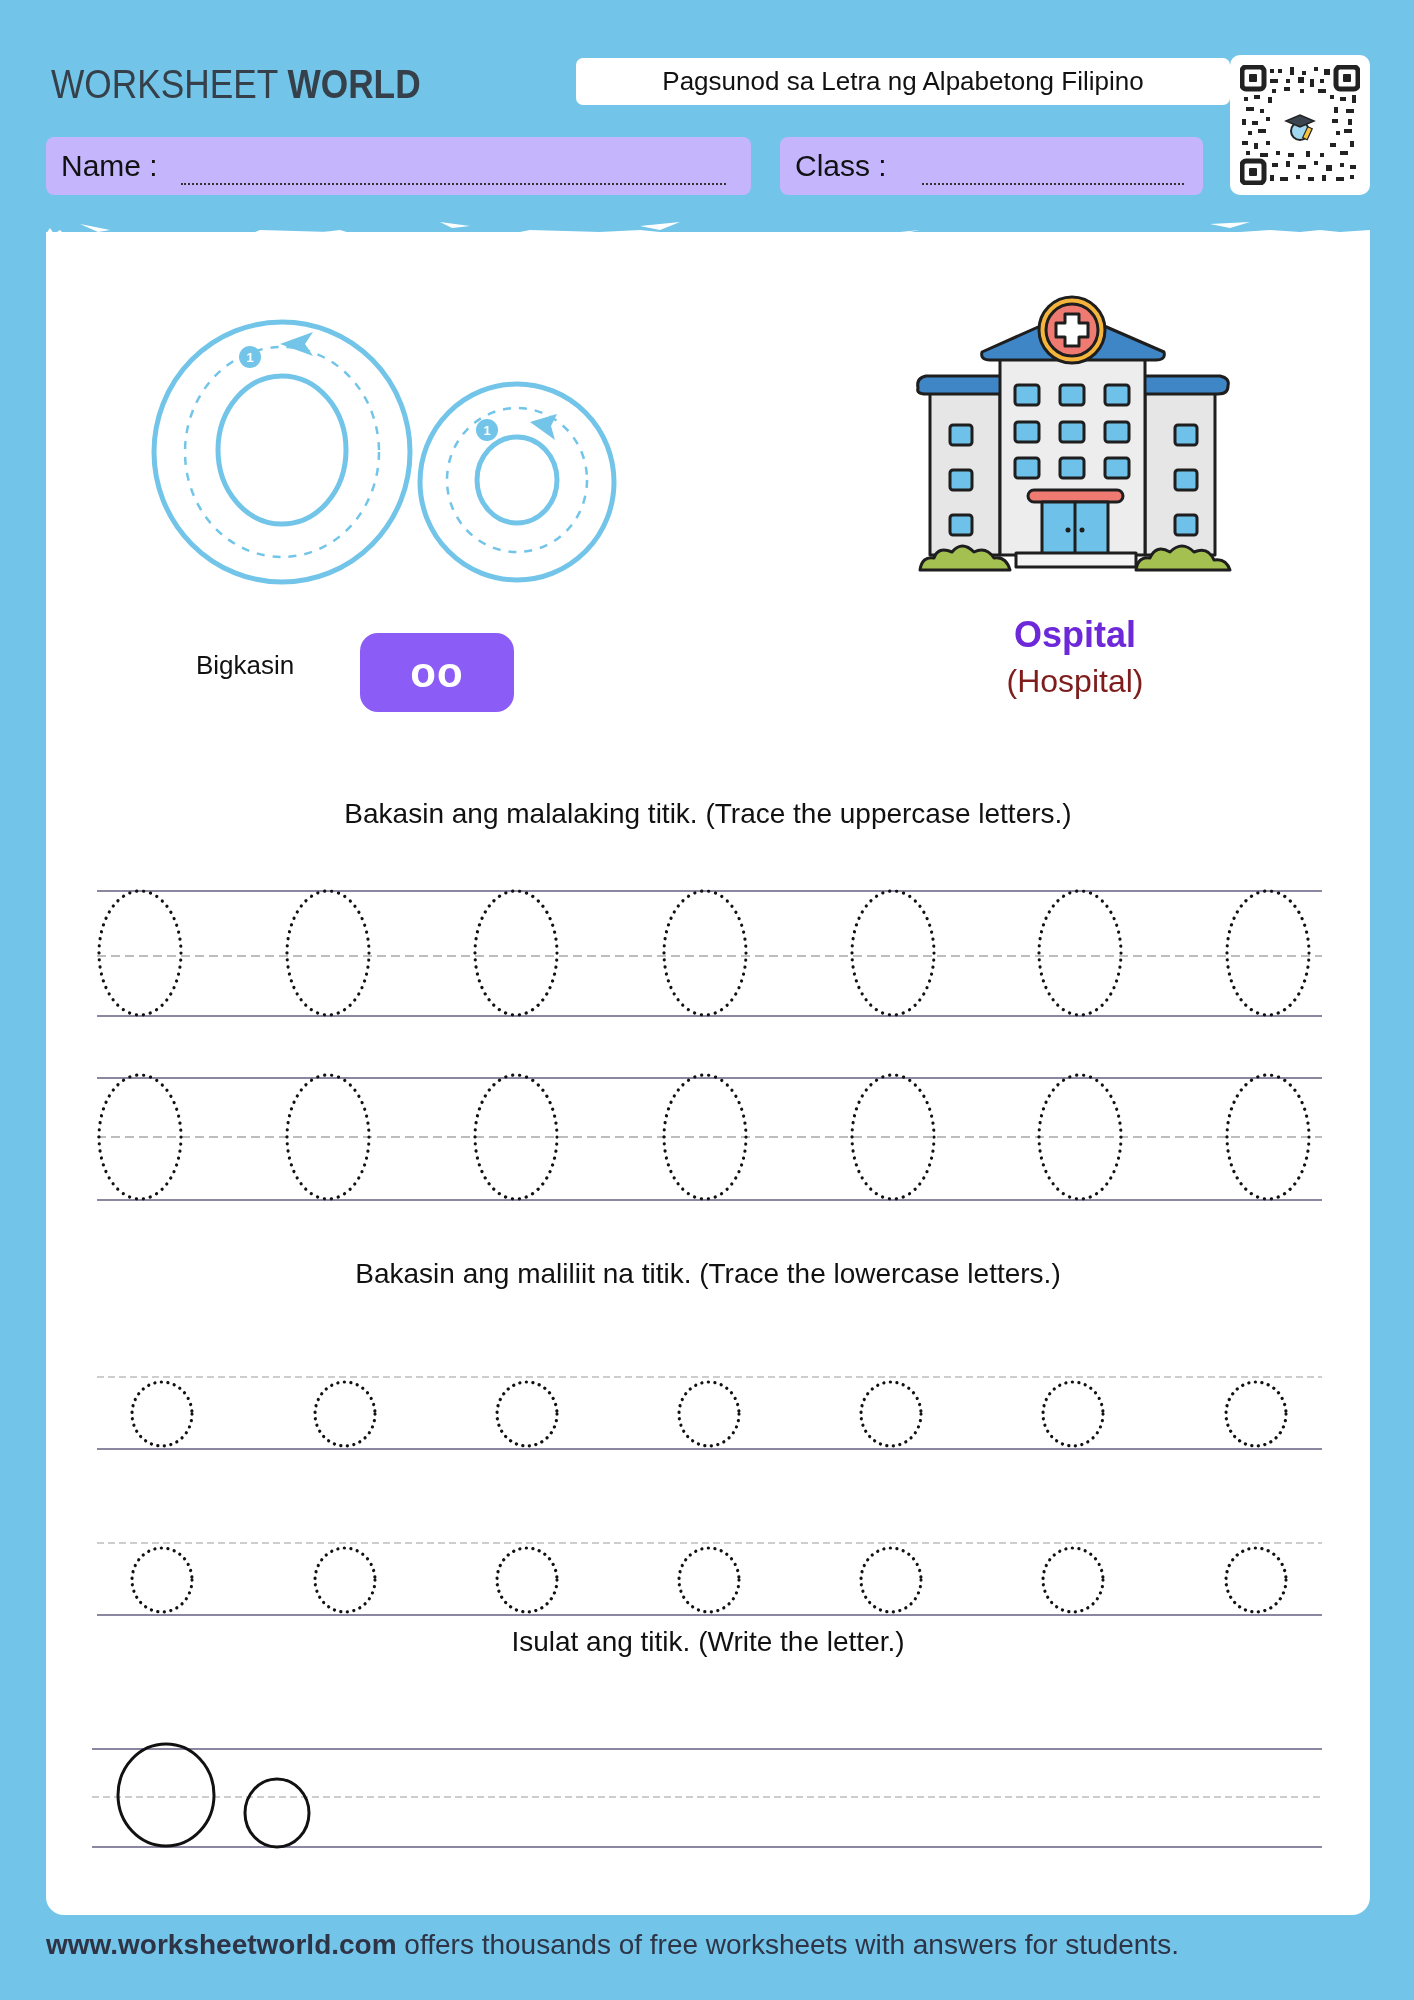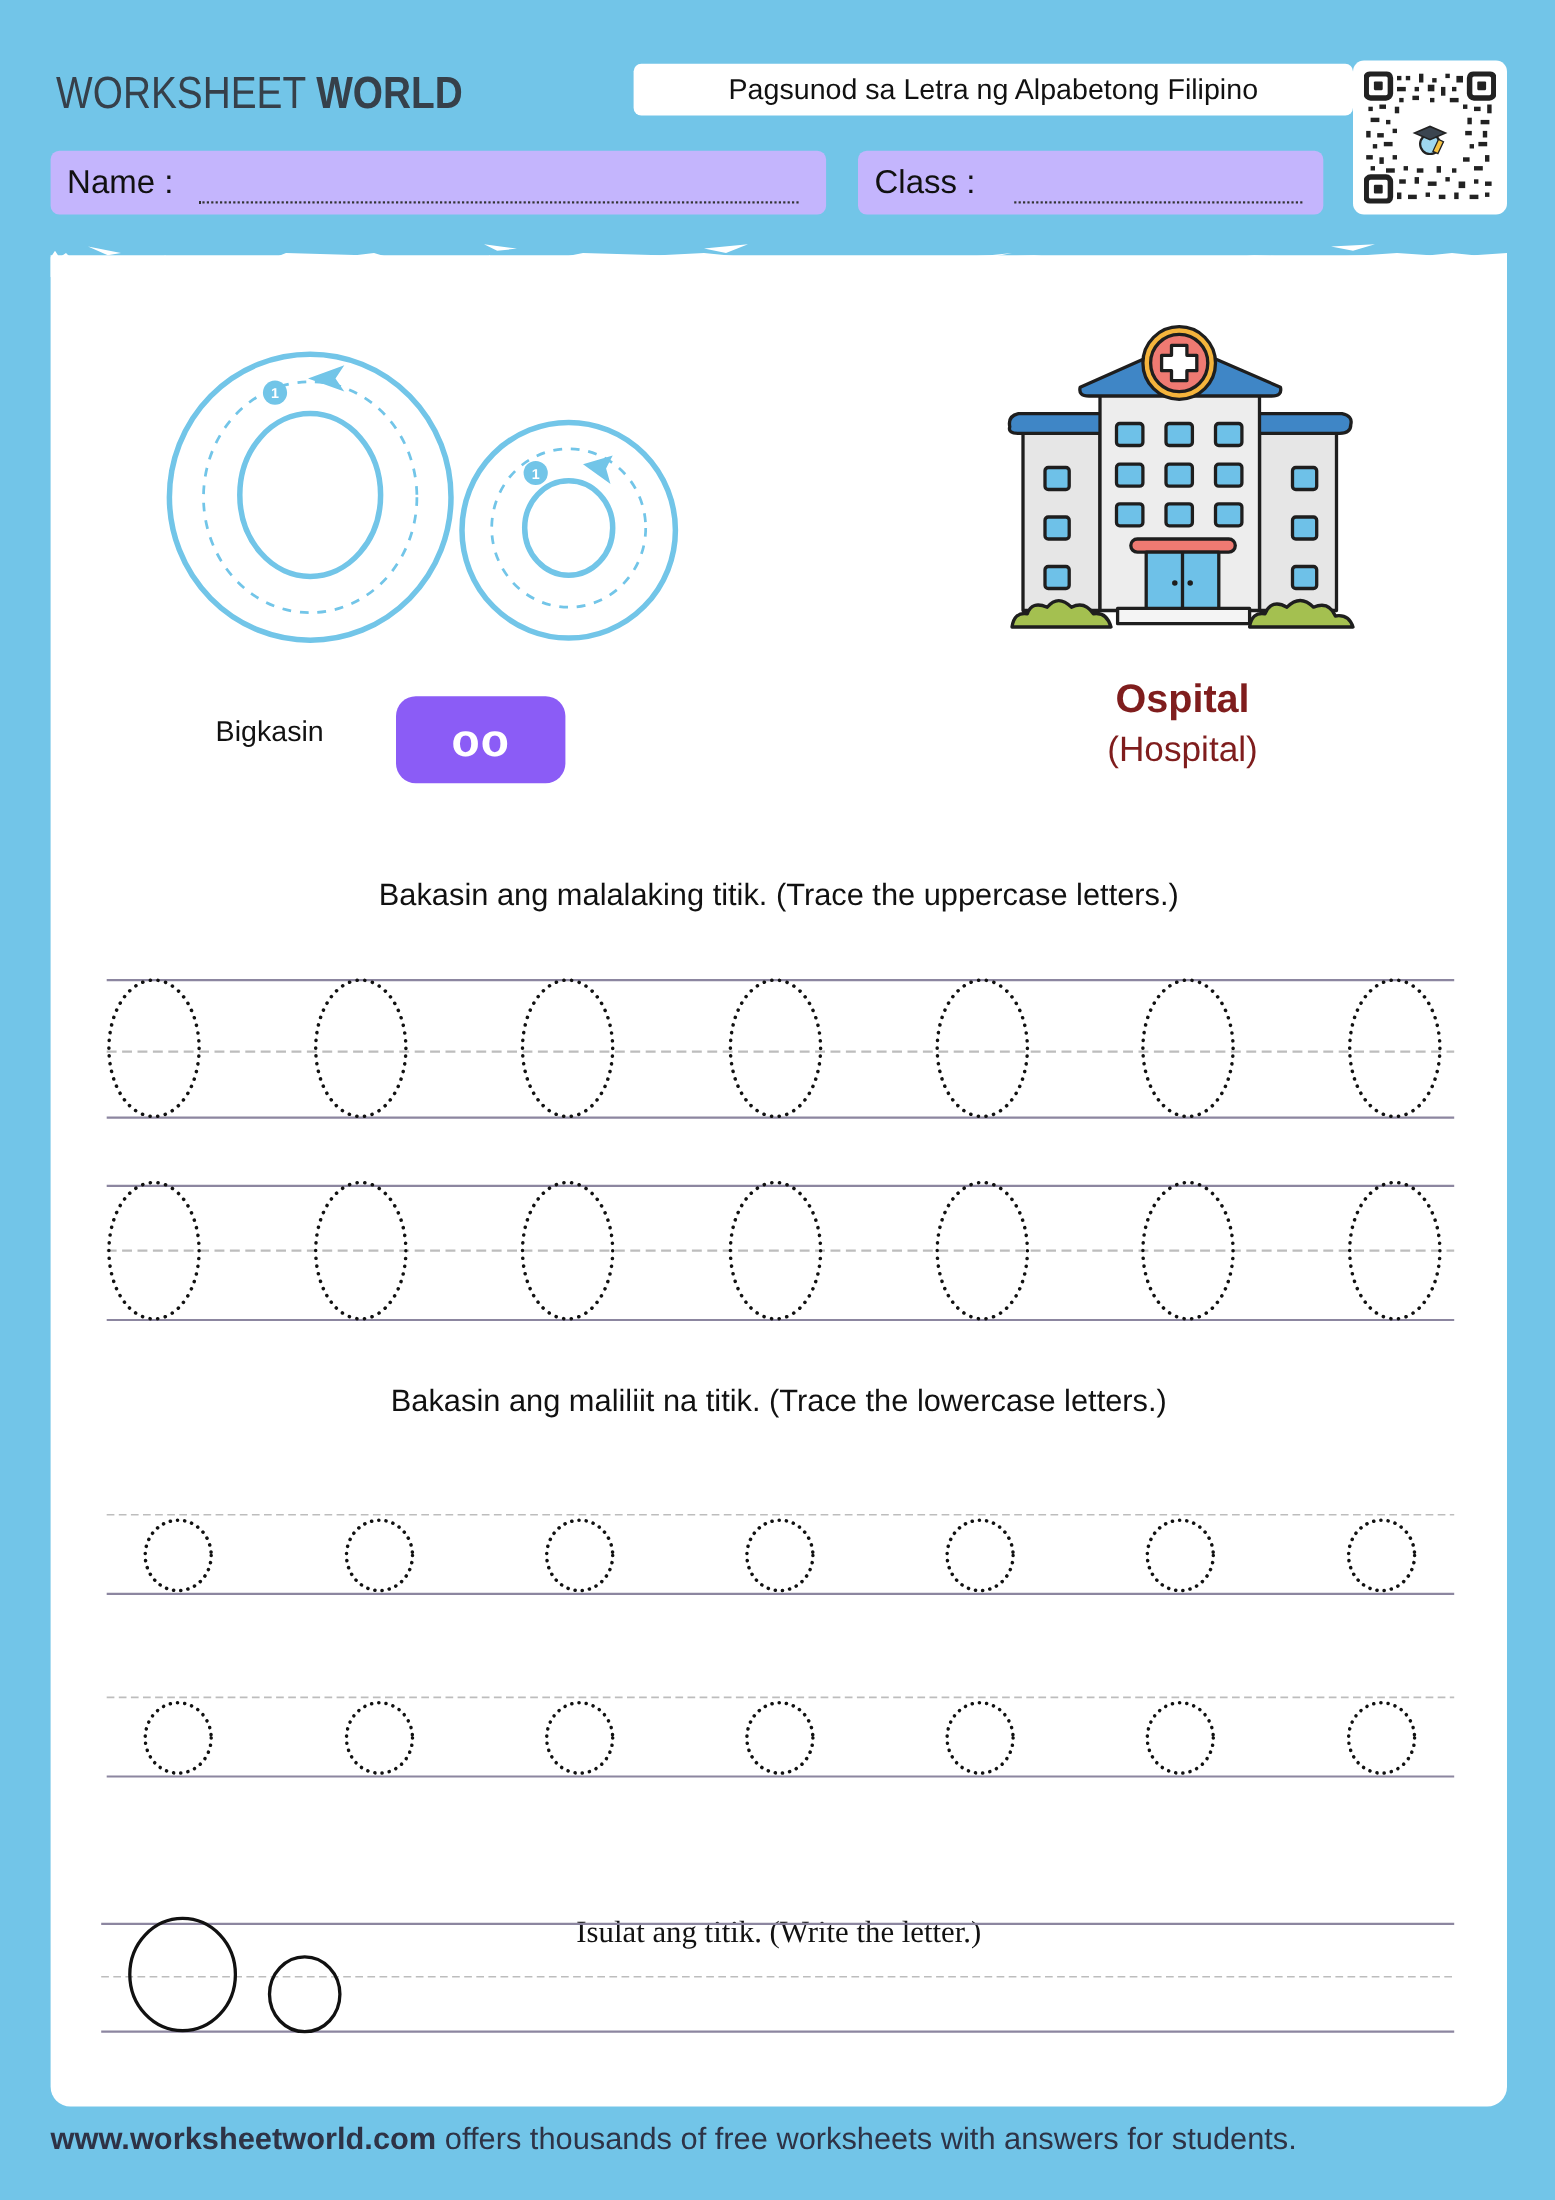--- a/index.html
+++ b/index.html
@@ -36,21 +36,21 @@
   .torn { left: 40px; top: 212px; width: 1334px; height: 40px; }
 
   
   .big-letters { left: 145px; top: 312px; width: 480px; height: 278px; }
 
   .bigkasin { left: 196px; top: 650px; font-size: 26px; font-family: "Liberation Sans", sans-serif; color: #111; }
   .pill { left: 360px; top: 633px; width: 154px; height: 79px; background: #8b5cf6; border-radius: 18px; display: flex; align-items: center; justify-content: center; }
   .pill span { color: #fff; font-size: 42px; font-weight: 700; font-family: "Liberation Sans", sans-serif; letter-spacing: 1px; }
 
   .hospital { left: 910px; top: 290px; width: 325px; height: 285px; }
-  .word-fil { left: 900px; top: 614px; width: 350px; text-align: center; font-size: 36px; font-weight: 700; color: #7f1d1d; font-family: "Liberation Sans", sans-serif; }
+  .word-fil { left: 900px; top: 614px; width: 350px; text-align: center; font-size: 36px; font-weight: 700; color: #6d28d9; font-family: "Liberation Sans", sans-serif; }
   .word-eng { left: 900px; top: 663px; width: 350px; text-align: center; font-size: 32px; color: #7f1d1d; font-family: "Liberation Sans", sans-serif; }
 
   .instr { left: 46px; width: 1324px; text-align: center; font-size: 28px; color: #111; font-family: "Liberation Sans", sans-serif; }
 
   .lines-svg { left: 0; top: 0; width: 1414px; height: 2000px; pointer-events: none; }
 
   .footer { left: 46px; top: 1929px; font-size: 28px; color: #2E3346; font-family: "Liberation Sans", sans-serif; white-space: nowrap; }
   .footer .url { font-weight: 700; }
 </style>
 </head>
@@ -253,21 +253,21 @@
   </g>
   <circle cx="158" cy="240" r="2.5" fill="#1e1e1e"></circle>
   <circle cx="172" cy="240" r="2.5" fill="#1e1e1e"></circle>
 </svg>
 
 <div class="abs word-fil">Ospital</div>
 <div class="abs word-eng">(Hospital)</div>
 
 <div class="abs instr" style="top:798px;">Bakasin ang malalaking titik. (Trace the uppercase letters.)</div>
 <div class="abs instr" style="top:1258px;">Bakasin ang maliliit na titik. (Trace the lowercase letters.)</div>
-<div class="abs instr" style="top:1741px;font-family:Liberation Serif, serif;">Isulat ang titik. (Write the letter.)</div>
+<div class="abs instr" style="top:1626px;">Isulat ang titik. (Write the letter.)</div>
 
 <svg class="abs lines-svg" viewBox="0 0 1414 2000">
   <defs>
     <g id="bigO">
         <ellipse cx="0" cy="0" rx="41" ry="62" fill="none" stroke="#111" stroke-width="3.2" stroke-dasharray="0.1 7" stroke-linecap="round"></ellipse>
       </g>
     <g id="smallO">
         <ellipse cx="0" cy="0" rx="30" ry="32" fill="none" stroke="#111" stroke-width="3.2" stroke-dasharray="0.1 6.5" stroke-linecap="round"></ellipse>
       </g>
   </defs>

